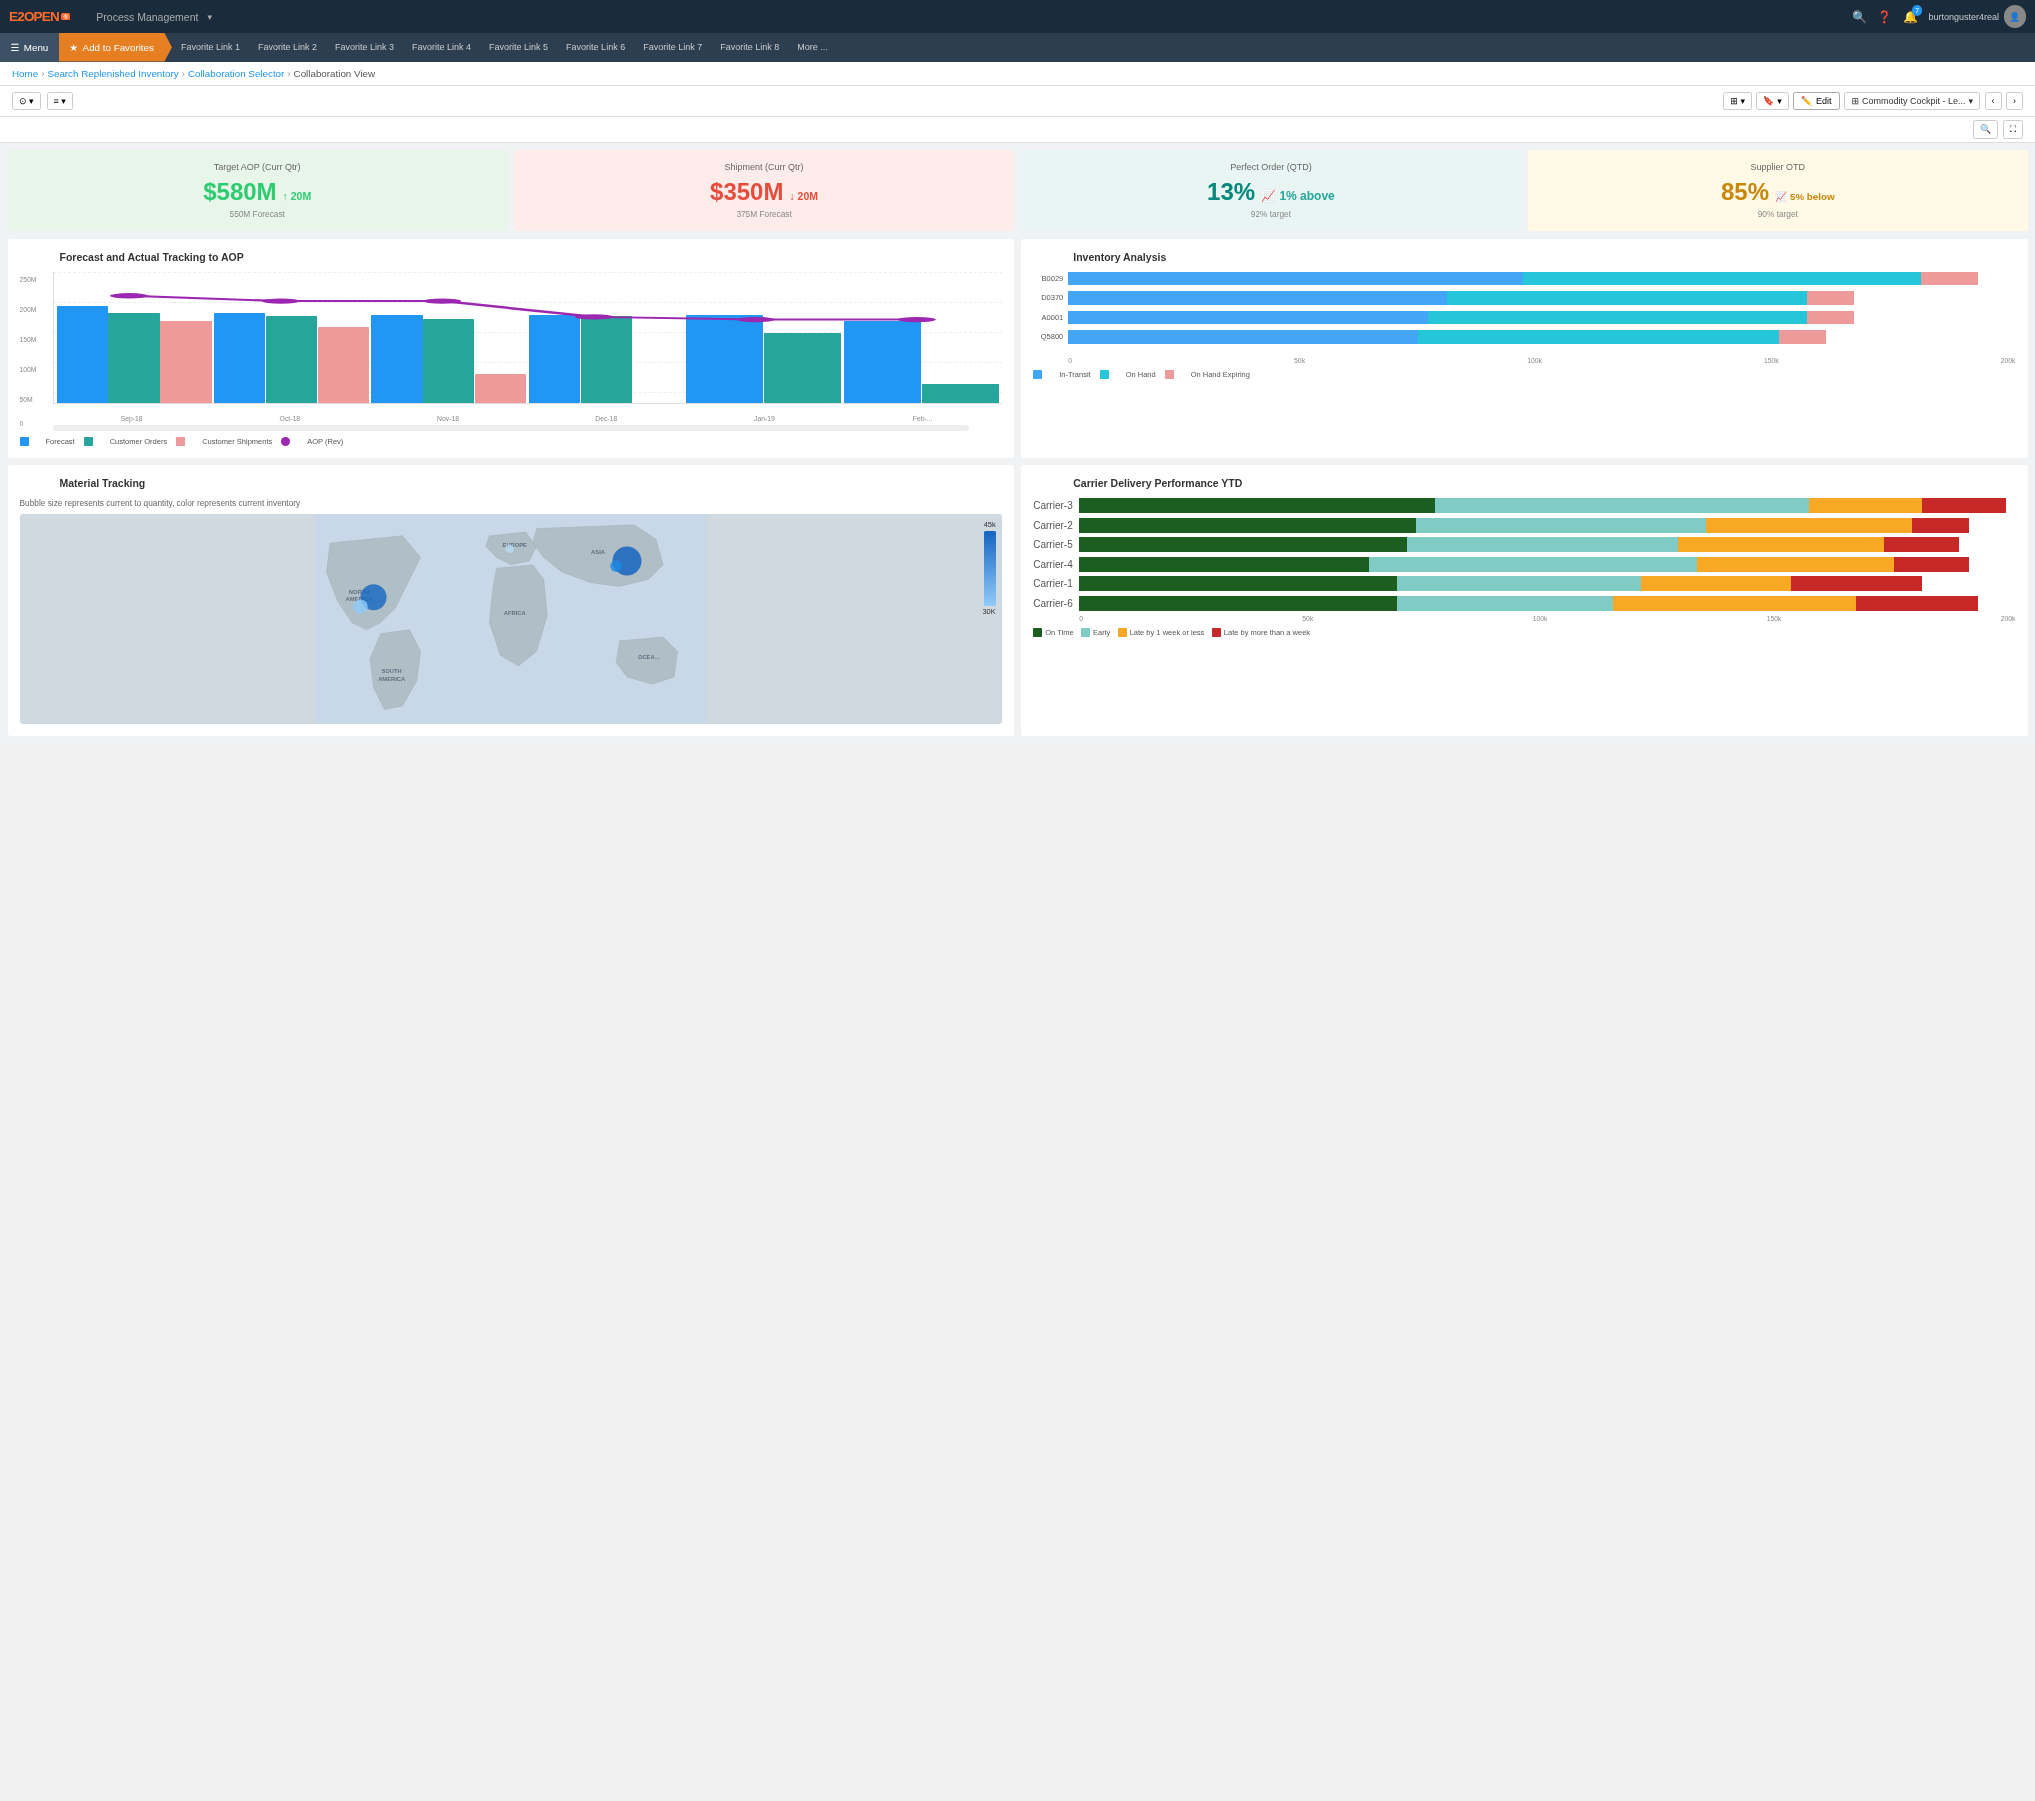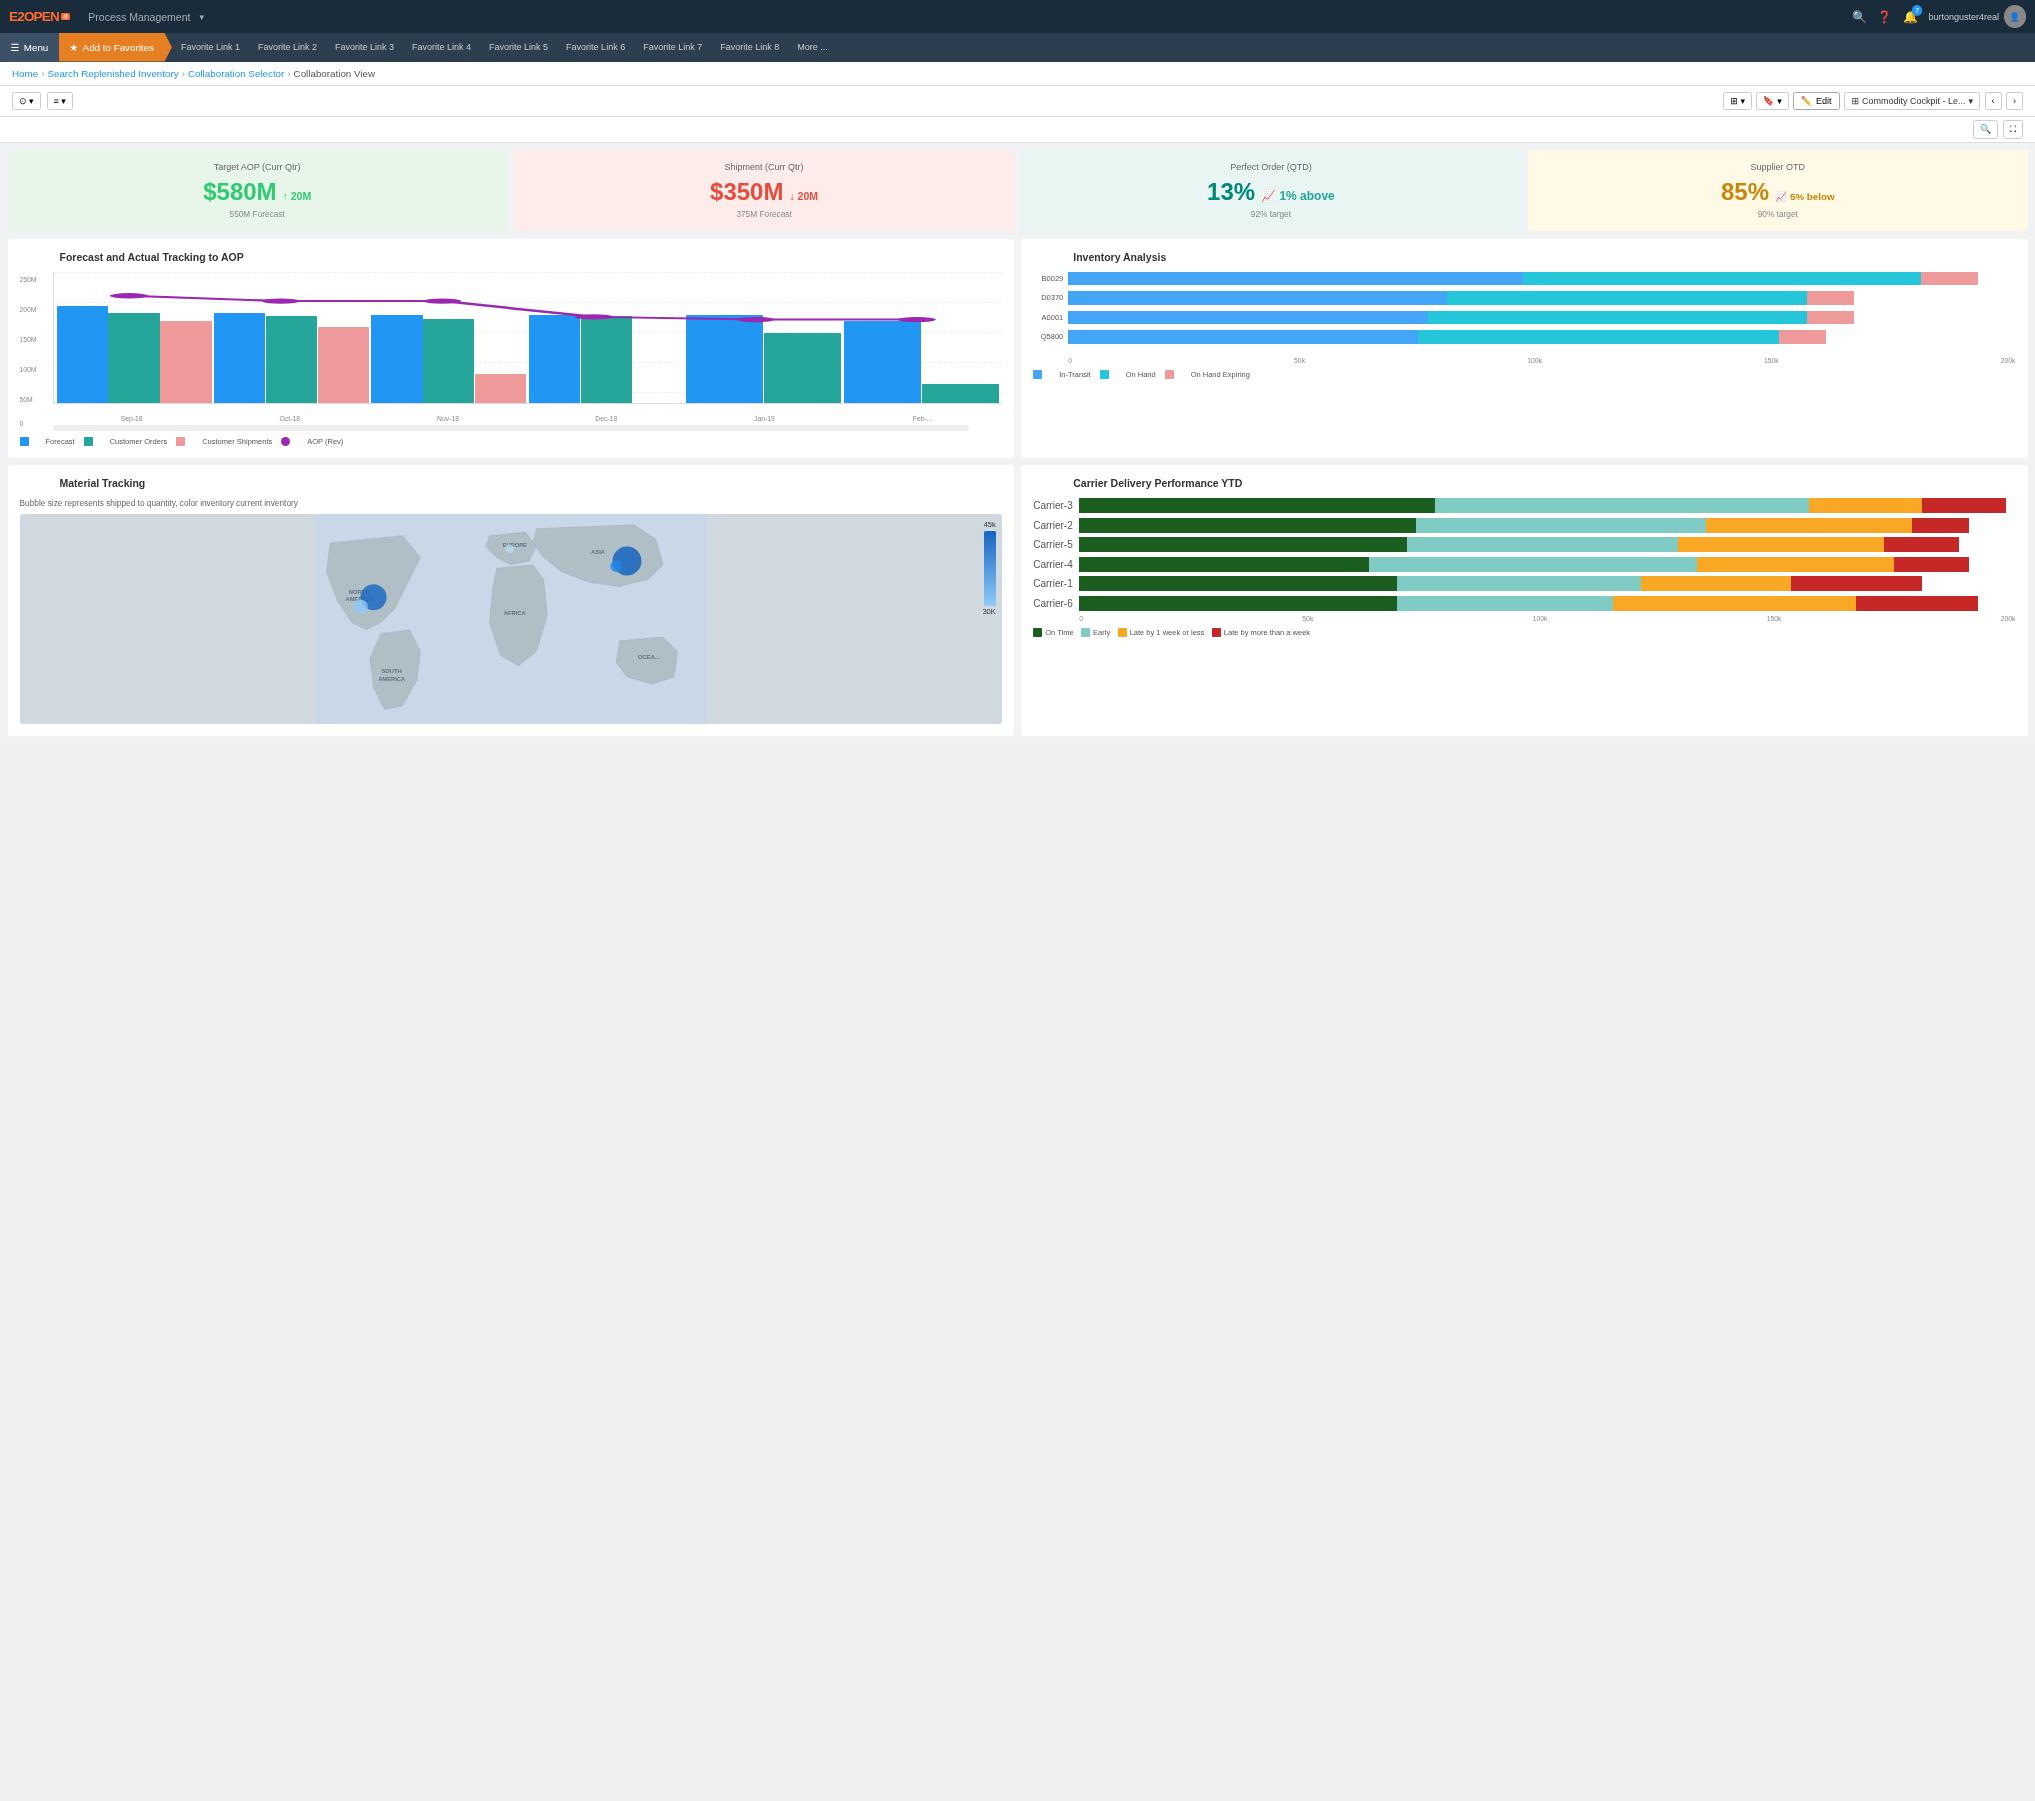--- a/index.html
+++ b/index.html
@@ -264,21 +264,21 @@
   </style>
 </head>
 <body>
 
 <div class="top-header">
   <div class="logo-area">
     <div style="display:flex;align-items:center;gap:2.3px;">
       <span style="color:#ff6b2b;font-weight:900;font-size:13.5px;letter-spacing:-0.8px;">E2OPEN</span>
       <span style="background:#ff6b2b;color:white;font-size:6px;padding:0.8px 2.3px;border-radius:1.5px;font-weight:bold;">®</span>
     </div>
-    <span style="color:#aaa;font-size:10.5px;margin-left:12px;">Process Management</span>
+    <span style="color:#aaa;font-size:10.5px;margin-left:20px;">Process Management</span>
     <span style="color:#aaa;font-size:9px;margin-left:3px;">▾</span>
   </div>
   <div class="header-icons">
     <span style="font-size:12px;color:#ccc;cursor:pointer;">🔍</span>
     <span style="font-size:12px;color:#ccc;cursor:pointer;">❓</span>
     <span style="font-size:12px;color:#ccc;cursor:pointer;position:relative;">
       🔔
       <span style="position:absolute;top:-4.5px;right:-4.5px;background:#2196F3;color:white;border-radius:50%;font-size:6.8px;width:10.5px;height:10.5px;display:flex;align-items:center;justify-content:center;">7</span>
     </span>
     <div class="user-info">
@@ -549,21 +549,21 @@
         </div>
       </div>
     </div>
 
   </div>
 
   <div class="section-row">
 
     <div class="map-card">
       <div class="chart-title">Material Tracking</div>
-      <div class="map-subtitle">Bubble size represents shipped to quantity, color inventory current inventory</div>
+      <div class="map-subtitle">Bubble size represents current to quantity, color represents current inventory</div>
       <div class="map-container">
 
         <svg viewBox="0 0 540 290" width="100%" height="100%" style="position:absolute;top:0;left:0;font-size:12px">
 
           <rect width="540" height="290" fill="#c8d8e8"></rect>
 
           <path d="M 20 40 L 120 30 L 145 60 L 130 90 L 110 130 L 90 150 L 70 160 L 50 150 L 30 120 L 15 80 Z" fill="#b0bec5" stroke="#9aa8b0" stroke-width="0.5"></path>
 
           <path d="M 90 165 L 130 160 L 145 190 L 140 230 L 120 265 L 95 270 L 80 240 L 75 200 Z" fill="#b0bec5" stroke="#9aa8b0" stroke-width="0.5"></path>
 

